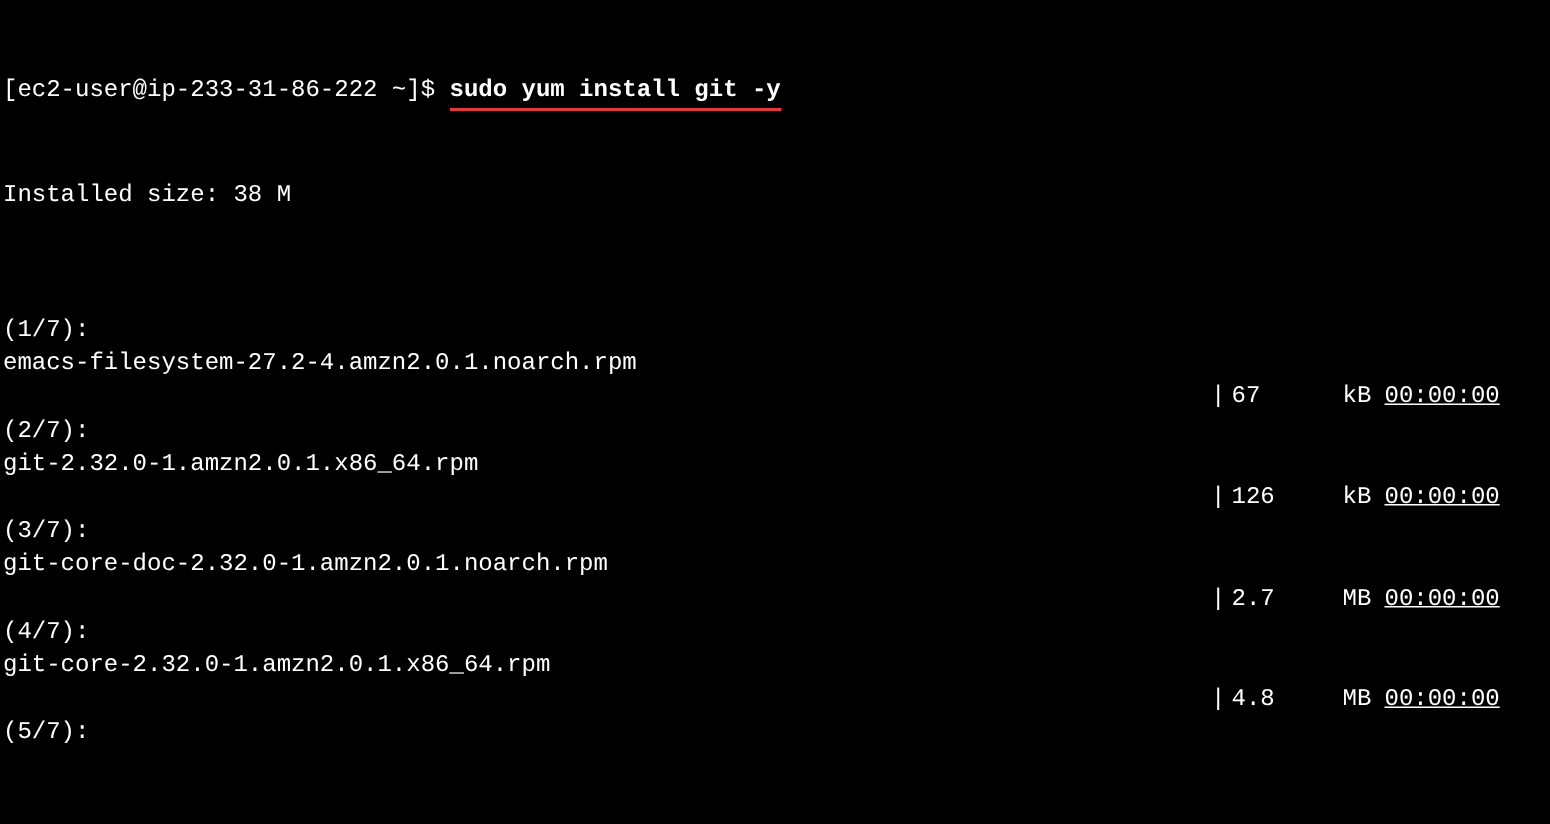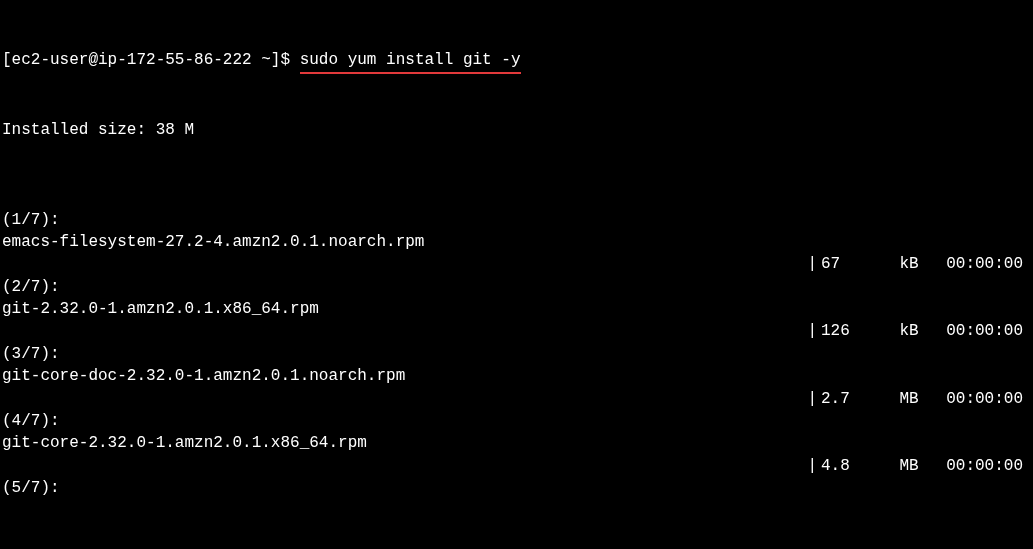--- a/index.html
+++ b/index.html
@@ -18,20 +18,21 @@
       padding: 4px 2px;
       white-space: pre;
     }
     .prompt-line {
       display: flex;
       flex-wrap: nowrap;
     }
     .command-underline {
       border-bottom: 2px solid #e2393b;
       padding-bottom: 1px;
+      font-weight: bold;
     }
     .line {
       display: block;
     }
     .download-row {
       display: flex;
       justify-content: space-between;
       min-height: 1.4em;
     }
     .download-left {
@@ -47,35 +48,34 @@
     }
     .size {
       display: inline-block;
       width: 70px;
       text-align: left;
     }
     .unit {
       display: inline-block;
       width: 28px;
       padding-left: 4px;
-      text-align: center;
     }
     .time {
       display: inline-block;
       width: 100px;
-      text-align: right;
       padding-right: 8px;
+      text-decoration: underline;
     }
     .package-block {
       margin: 0;
     }
   </style>
 </head>
 <body>
 
 <div class="terminal">
   <div class="prompt-line">
-    <span>[ec2-user@ip-172-55-86-222 ~]$ </span><span class="command-underline">sudo yum install git -y</span>
+    <span>[ec2-user@ip-233-31-86-222 ~]$ </span><span class="command-underline">sudo yum install git -y</span>
   </div>
   <span class="line">Installed size: 38 M</span>
 
   <div id="packages"><div class="package-block"><span class="line">(1/7):</span><span class="line">emacs-filesystem-27.2-4.amzn2.0.1.noarch.rpm</span><div class="download-row"><span class="download-left"></span><span class="download-right"><span class="pipe">|</span><span class="size">67</span><span class="unit">kB</span><span class="time">00:00:00</span></span></div></div><div class="package-block"><span class="line">(2/7):</span><span class="line">git-2.32.0-1.amzn2.0.1.x86_64.rpm</span><div class="download-row"><span class="download-left"></span><span class="download-right"><span class="pipe">|</span><span class="size">126</span><span class="unit">kB</span><span class="time">00:00:00</span></span></div></div><div class="package-block"><span class="line">(3/7):</span><span class="line">git-core-doc-2.32.0-1.amzn2.0.1.noarch.rpm</span><div class="download-row"><span class="download-left"></span><span class="download-right"><span class="pipe">|</span><span class="size">2.7</span><span class="unit">MB</span><span class="time">00:00:00</span></span></div></div><div class="package-block"><span class="line">(4/7):</span><span class="line">git-core-2.32.0-1.amzn2.0.1.x86_64.rpm</span><div class="download-row"><span class="download-left"></span><span class="download-right"><span class="pipe">|</span><span class="size">4.8</span><span class="unit">MB</span><span class="time">00:00:00</span></span></div></div><div class="package-block"><span class="line">(5/7):</span></div></div>
 </div>
 
 </body></html>

